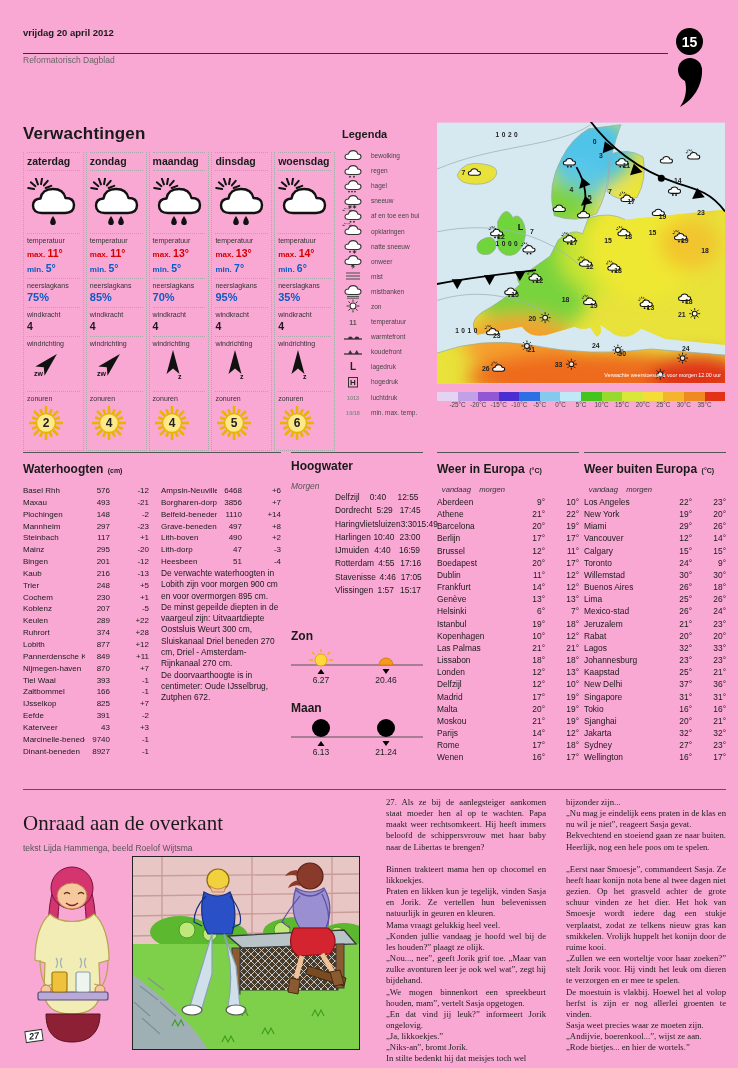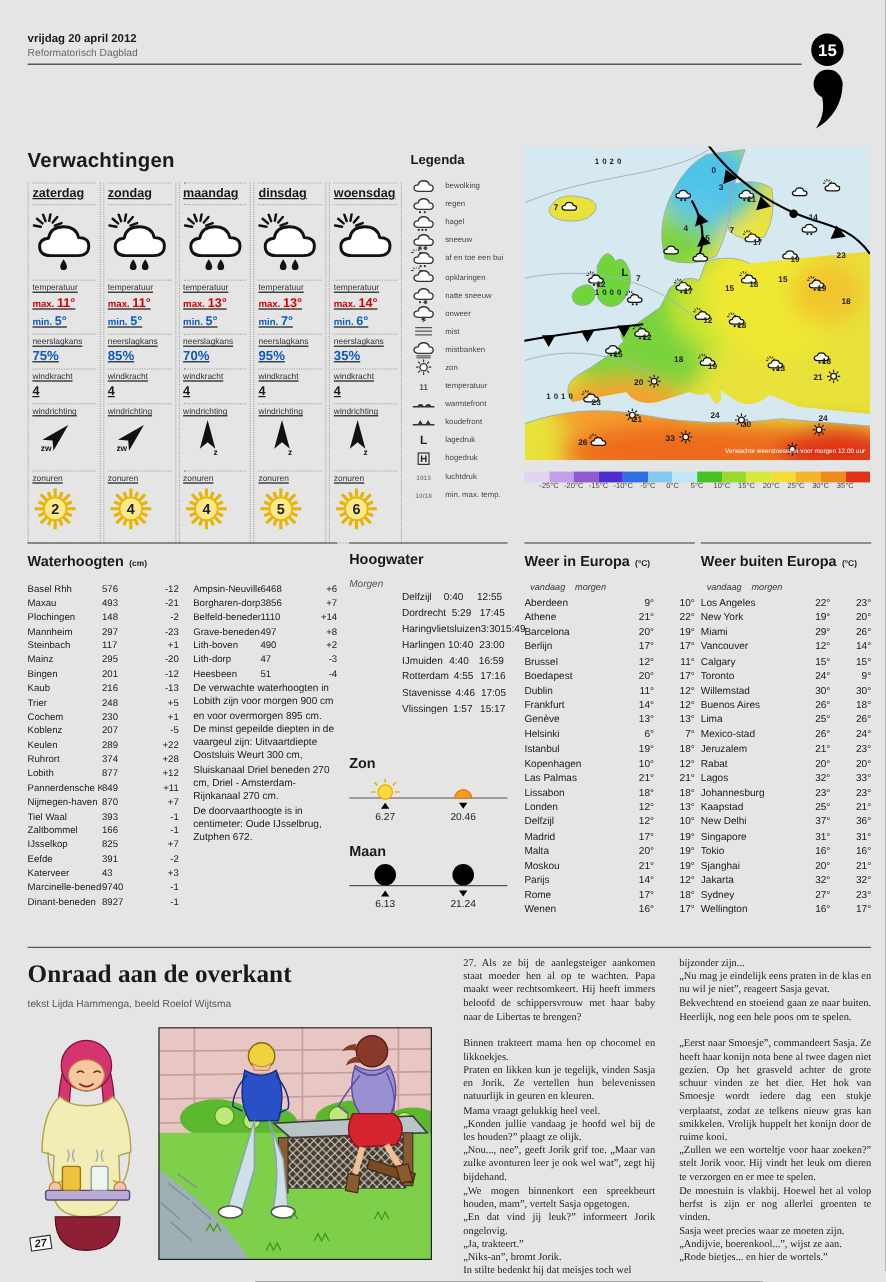--- a/index.html
+++ b/index.html
@@ -1,33 +1,33 @@
 <!DOCTYPE html>
 <html><head>
 <meta charset="utf-8">
 <style>
   html,body{margin:0;padding:0;background:#888;}
-  .page{position:relative;width:738px;height:1068px;background:#e5e5e5;overflow:hidden;
+  .page{position:relative;width:738px;height:1068px;background:#f9a8d4;overflow:hidden;
         font-family:"Liberation Sans",sans-serif;color:#1a1a1a;}
   .abs{position:absolute;}
   
   .h-date{font-size:9.5px;font-weight:bold;}
   .h-paper{font-size:8.5px;color:#666;}
   .h-rule{height:1px;background:#333;}
   .logo-circle{width:27px;height:27px;border-radius:50%;background:#000;color:#fff;
     font-weight:bold;font-size:14px;display:flex;align-items:center;justify-content:center;}
   
   .t-big{font-size:17px;font-weight:bold;letter-spacing:.2px;}
   .t-med{font-size:14px;font-weight:bold;}
   .t-sec{font-size:12px;font-weight:bold;}
   .t-small{font-size:11px;font-weight:bold;}
   .unit{font-size:7px;font-weight:bold;}
   .sec-rule{height:1px;background:#555;margin-bottom:6px;}
   
-  .fc-days{display:flex;gap:2px;margin-top:8px;text-decoration:underline;}
+  .fc-days{display:flex;gap:2px;margin-top:8px;}
   .fc-col{width:58px;border-left:1px dotted #aaa;border-right:1px dotted #aaa;
           border-bottom:1px dotted #aaa;padding:0 3px;}
   .fc-name{font-size:10.5px;font-weight:bold;border-top:1px dotted #aaa;border-bottom:1px dotted #aaa;
            padding:2px 0 3px;}
   .fc-icon{height:62px;display:flex;align-items:center;}
   .fc-block{border-top:1px dotted #aaa;padding:3px 0 4px;}
   .lbl{font-size:7px;color:#333;margin-bottom:2px;}
   .maxline{font-size:8px;font-weight:bold;color:#d40000;margin-top:3px;}
   .maxline b,.minline b{font-size:10.5px;}
   .minline{font-size:8px;font-weight:bold;color:#0a5bc4;margin-top:3px;}
@@ -37,48 +37,48 @@
   .lg-row{display:flex;align-items:center;gap:7px;height:15.1px;}
   .lg-label{font-size:6.5px;color:#444;}
   
   .scale{display:flex;width:288px;height:9px;margin-top:4px;}
   .scale div{flex:1;}
   .scale-labels{position:relative;height:9px;font-size:6.3px;color:#444;}
   .scale-labels span{position:absolute;transform:translateX(-50%);white-space:nowrap;}
   
   .wl-row{display:flex;font-size:8px;line-height:11.85px;}
   .wl-row .n{flex:1;overflow:hidden;white-space:nowrap;}
-  .wl-row .v{width:25px;text-align:left;}
+  .wl-row .v{width:25px;text-align:right;}
   .wl-row .d{width:19px;text-align:right;padding-left:20px;}
   .note{font-size:8.4px;line-height:11.3px;}
   .td-row{display:flex;font-size:8.4px;line-height:13.3px;}
   .td-row .n{flex:1;padding-left:44px;}
   .td-row .t{width:30px;text-align:center;}
   .cw-head{display:flex;font-size:7.6px;font-style:italic;color:#333;line-height:12px;}
   .cw-row{display:flex;font-size:8.4px;line-height:12.15px;}
   .cw-row .n{flex:1;white-space:nowrap;}
   .cw-row .t,.cw-head .t{width:34px;text-align:right;}
   .subtle{font-size:8.4px;font-style:italic;color:#555;}
   
-  .story-title{font-family:"Liberation Serif",serif;font-size:21px;font-weight:bold;}
+  .story-title{font-family:"Liberation Serif",serif;font-size:21px;font-weight:normal;margin-top:12px;}
   .byline{font-size:8.5px;color:#555;margin-top:7px;}
   .story-col{font-family:"Liberation Serif",serif;font-size:8.7px;line-height:11.15px;
              text-align:justify;color:#222;}
   .story-col p{margin:0;}
   .story-col .gap{height:11px;}
   .panel-no{font-size:9px;font-weight:bold;font-style:italic;background:#fff;
             border:1px solid #333;padding:0 3px;transform:rotate(-8deg);}
 </style>
 </head>
 <body>
 
 <div class="page">
 
   <div class="abs h-date" style="left:23px;top:27px">vrijdag 20 april 2012</div>
-  <div class="abs h-paper" style="left:23px;top:39px">Reformatorisch Dagblad</div>
+  <div class="abs h-paper" style="left:23px;top:55px">Reformatorisch Dagblad</div>
   <div class="abs h-rule" style="left:23px;top:53px;width:645px"></div>
   <div class="abs logo-circle" style="left:676px;top:28px">15</div>
   <svg class="abs" style="left:677px;top:58px" width="27" height="50" viewBox="0 0 27 50">
     <circle cx="13" cy="12" r="12" fill="#000"></circle>
     <path d="M25 10 C26 28 16 42 3 49 C12 36 9 24 6 17 Z" fill="#000"></path>
   </svg>
 
   <div class="abs" style="left:23px;top:124px;width:312px">
     <div class="t-big">Verwachtingen</div>
     <div class="fc-days" id="fc-days">
@@ -1493,21 +1493,21 @@
   <div class="abs story-col" style="left:386px;top:797px;width:160px" id="story-col1">
       <p>27. Als ze bij de aanlegsteiger aankomen staat moeder hen al op te wachten. Papa maakt weer rechtsomkeert. Hij heeft immers beloofd de schippersvrouw met haar baby naar de Libertas te brengen?</p>
       <div class="gap"></div>
       <p>Binnen trakteert mama hen op chocomel en likkoekjes.</p>
       <p>Praten en likken kun je tegelijk, vinden Sasja en Jorik. Ze vertellen hun belevenissen natuurlijk in geuren en kleuren.</p>
       <p>Mama vraagt gelukkig heel veel.</p>
       <p>„Konden jullie vandaag je hoofd wel bij de les houden?” plaagt ze olijk.</p>
       <p>„Nou..., nee”, geeft Jorik grif toe. „Maar van zulke avonturen leer je ook wel wat”, zegt hij bijdehand.</p>
       <p>„We mogen binnenkort een spreekbeurt houden, mam”, vertelt Sasja opgetogen.</p>
       <p>„En dat vind jij leuk?” informeert Jorik ongelovig.</p>
-      <p>„Ja, trakteert.”</p>
+      <p>„Ja, likkoekjes.”</p>
       <p>„Niks-an”, bromt Jorik.</p>
       <p>In stilte bedenkt hij dat meisjes toch wel</p>
     </div>
   <div class="abs story-col" style="left:566px;top:797px;width:160px" id="story-col2">
       <p>bijzonder zijn...</p>
       <p>„Nu mag je eindelijk eens praten in de klas en nu wil je niet”, reageert Sasja gevat.</p>
       <p>Bekvechtend en stoeiend gaan ze naar buiten. Heerlijk, nog een hele poos om te spelen.</p>
       <div class="gap"></div>
       <p>„Eerst naar Smoesje”, commandeert Sasja. Ze heeft haar konijn nota bene al twee dagen niet gezien. Op het grasveld achter de grote schuur vinden ze het dier. Het hok van Smoesje wordt iedere dag een stukje verplaatst, zodat ze telkens nieuw gras kan smikkelen. Vrolijk huppelt het konijn door de ruime kooi.</p>
       <p>„Zullen we een worteltje voor haar zoeken?” stelt Jorik voor. Hij vindt het leuk om dieren te verzorgen en er mee te spelen.</p>

